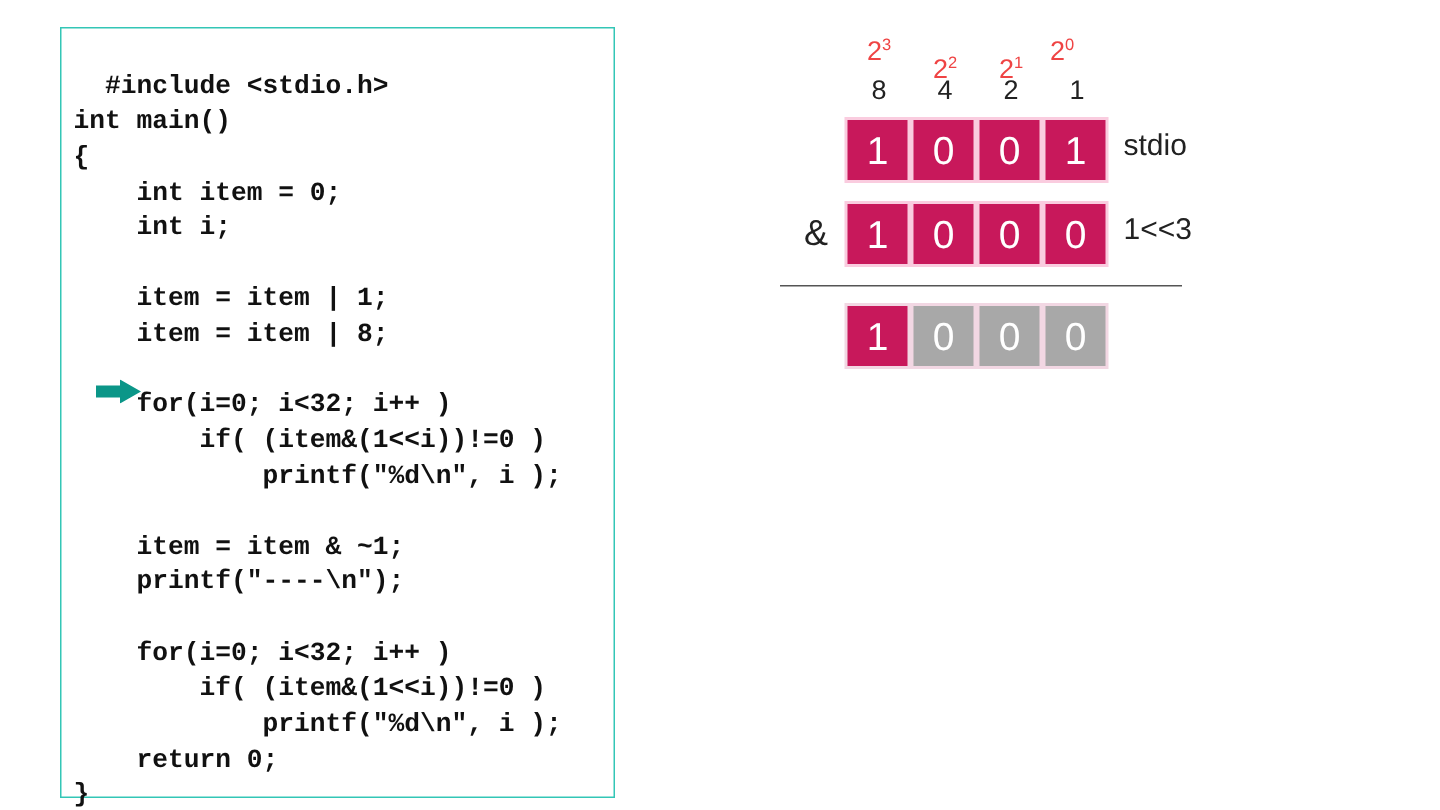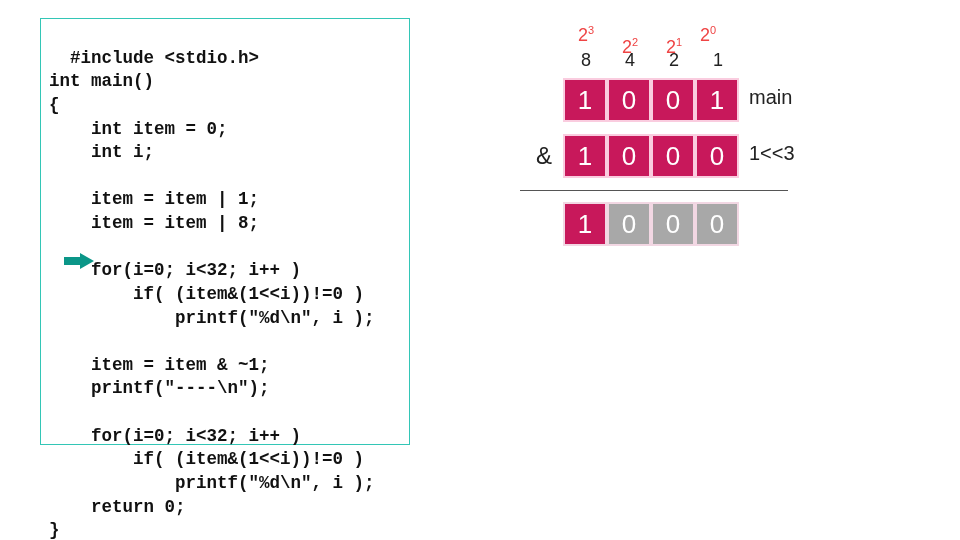--- a/index.html
+++ b/index.html
@@ -9,21 +9,21 @@
     height: 540px;
     background: #fff;
     font-family: "Courier New", Courier, monospace;
     position: relative;
   }
   .code-box {
     position: absolute;
     left: 40px;
     top: 18px;
     width: 370px;
-    height: 427px;
+    height: 514px;
     border: 1.5px solid #33c6b6;
     padding: 4px 8px;
     font-size: 17.5px;
     line-height: 1.35;
     font-weight: 600;
     color: #111;
     white-space: pre;
   }
   .arrow {
     position: absolute;
@@ -112,21 +112,21 @@
   <div class="val" style="left:109px; top:26px;">4</div>
   <div class="val" style="left:153px; top:26px;">2</div>
   <div class="val" style="left:197px; top:26px;">1</div>
 
   <div class="bit-row" style="left:63px; top:54px;">
     <div class="outer"></div>
     <div class="bit on" style="left:2px;">1</div>
     <div class="bit on" style="left:46px;">0</div>
     <div class="bit on" style="left:90px;">0</div>
     <div class="bit on" style="left:134px;">1</div>
-    <div class="row-label" style="left:186px;">main</div>
+    <div class="row-label" style="left:186px;">stdio</div>
   </div>
 
   <div class="amp" style="left:36px; top:118px;">&amp;</div>
   <div class="bit-row" style="left:63px; top:110px;">
     <div class="outer"></div>
     <div class="bit on" style="left:2px;">1</div>
     <div class="bit on" style="left:46px;">0</div>
     <div class="bit on" style="left:90px;">0</div>
     <div class="bit on" style="left:134px;">0</div>
     <div class="row-label" style="left:186px;">1&lt;&lt;3</div>

